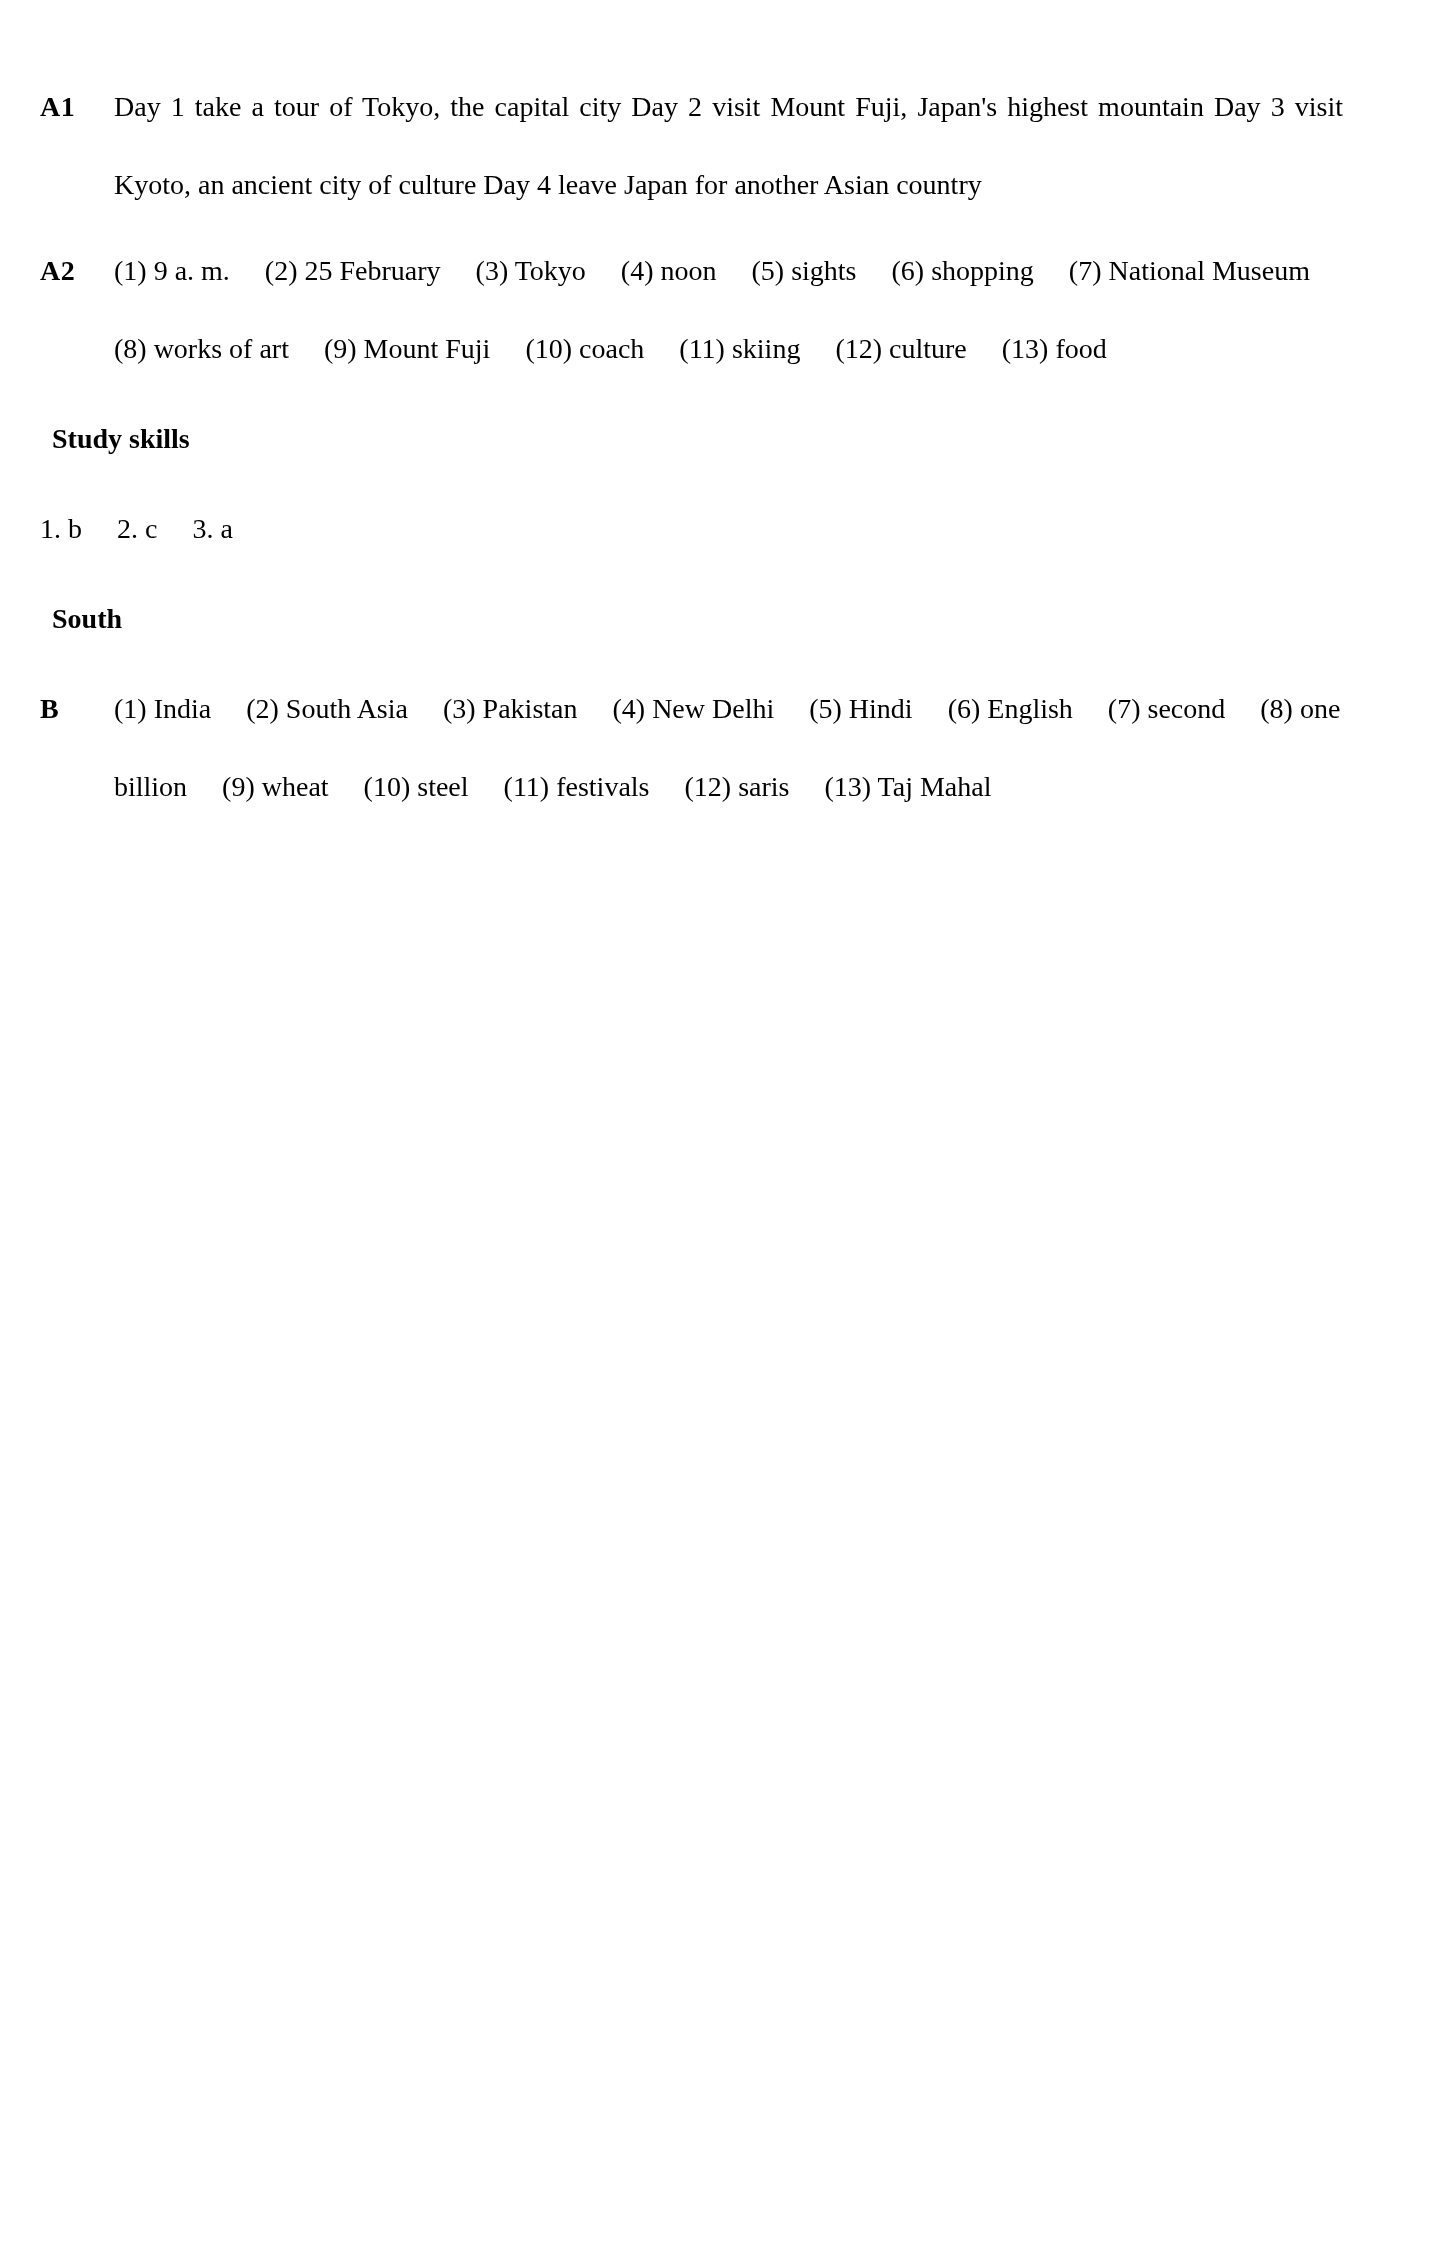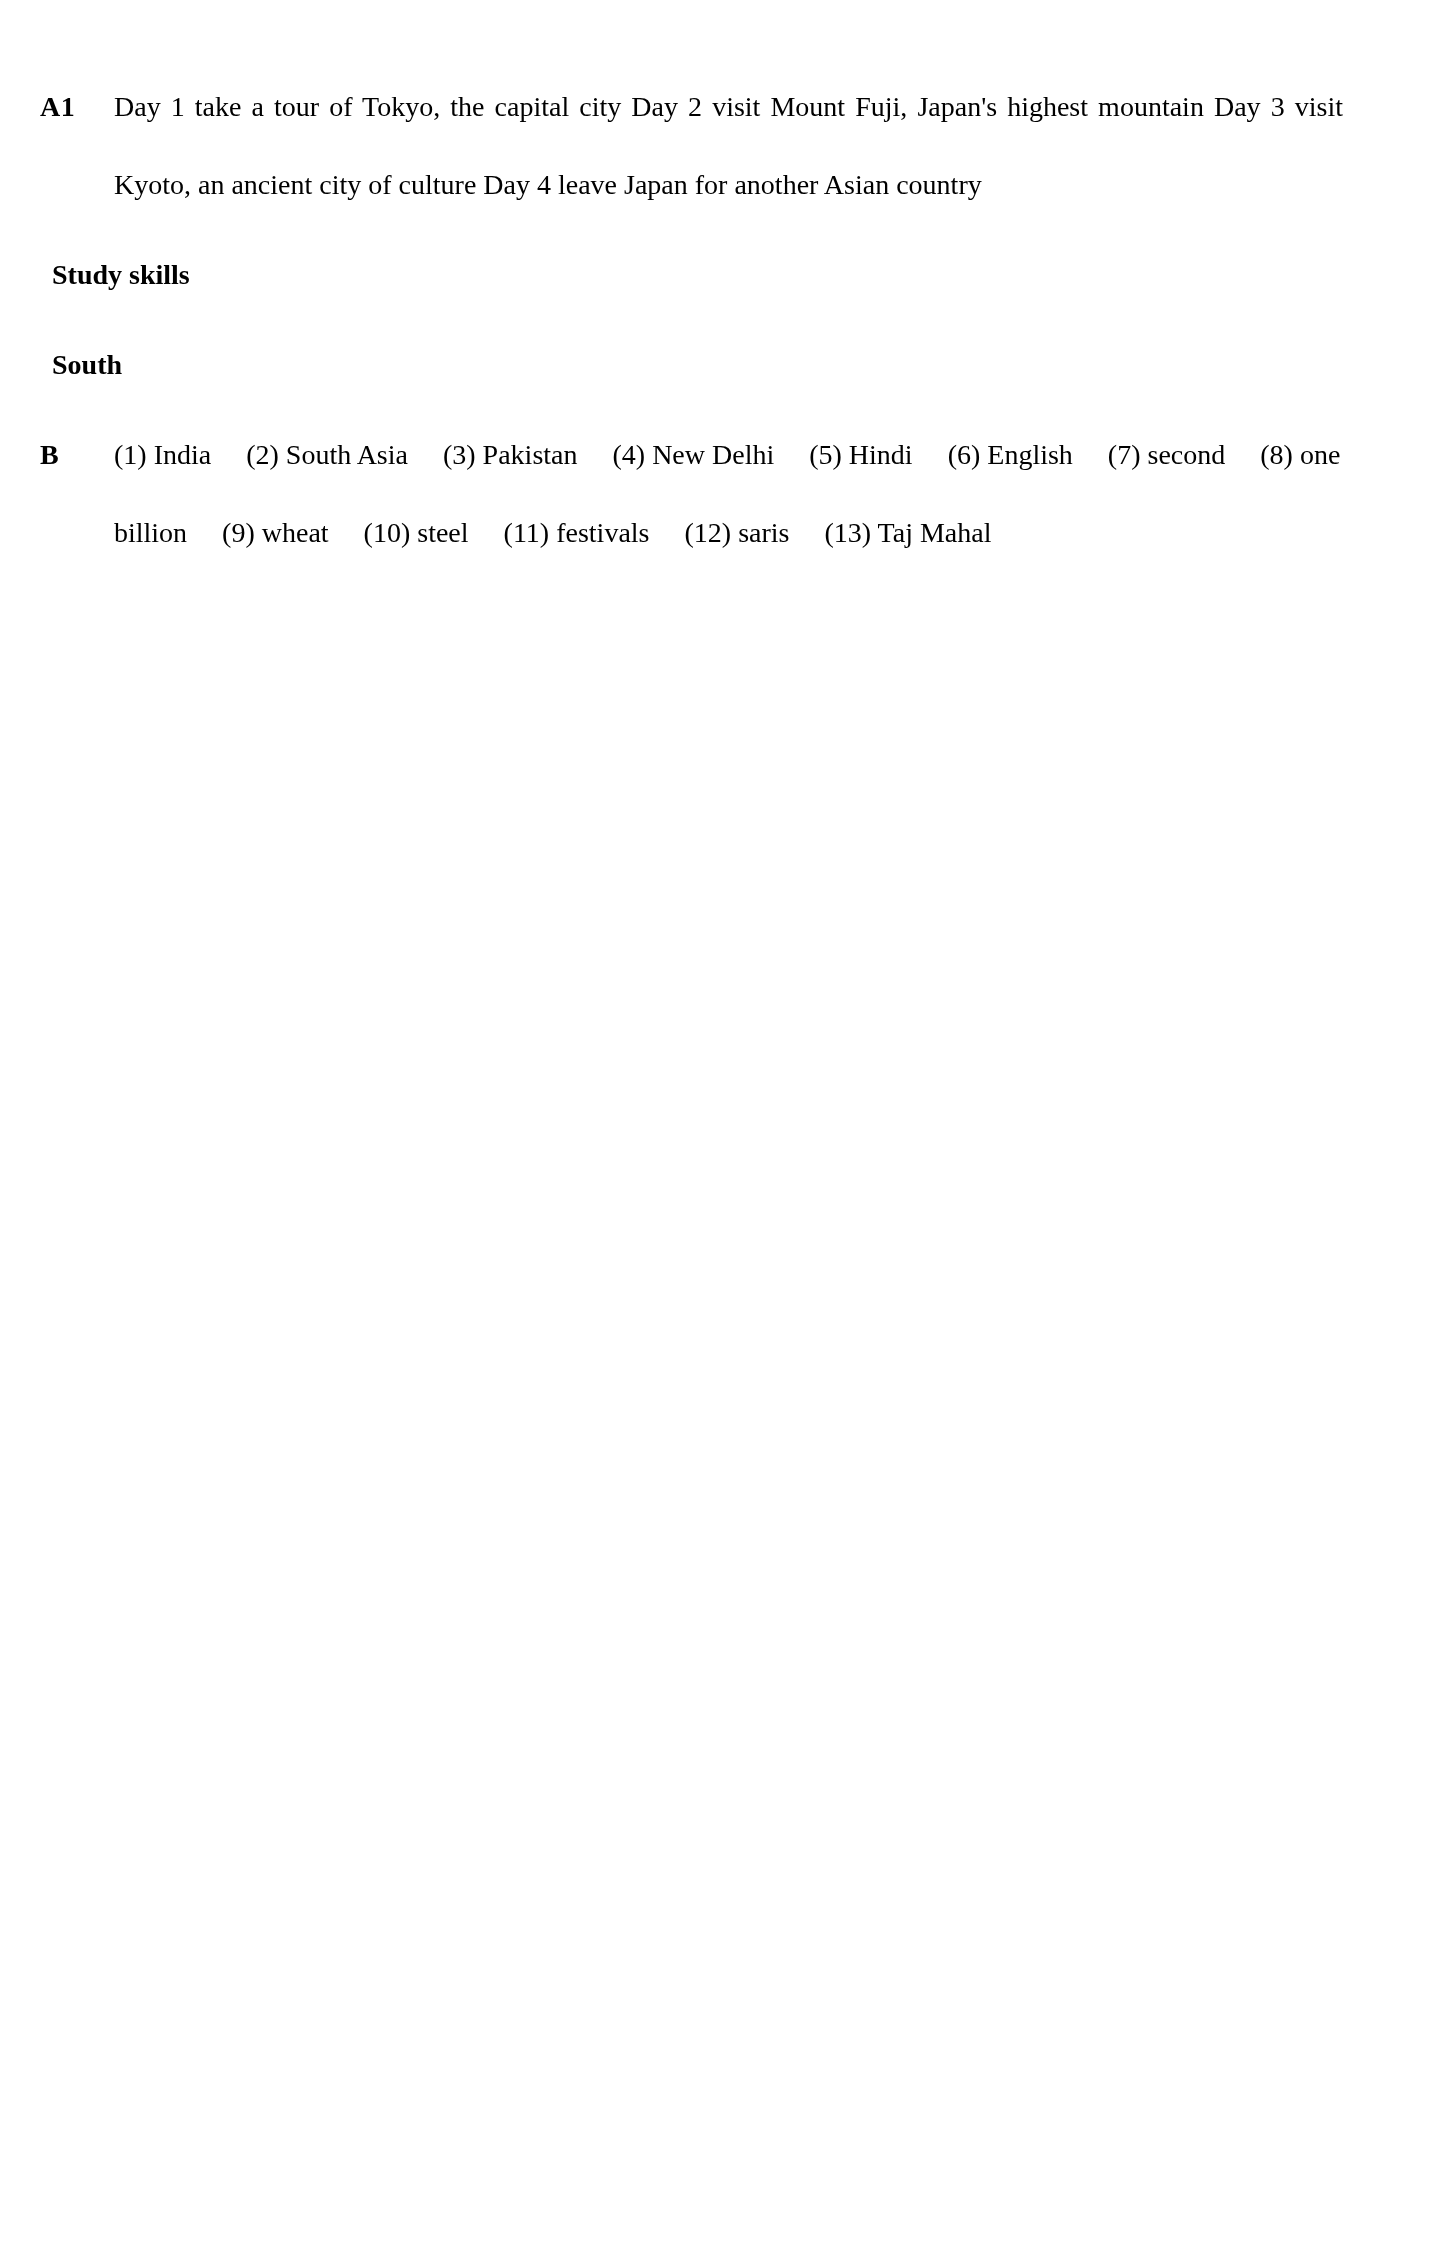--- a/index.html
+++ b/index.html
@@ -57,23 +57,28 @@
 </head>
 <body>
 
 <div class="page">
 
   <div class="block">
     <div class="tag">A1</div>
     <div class="body-text">Day 1 take a tour of Tokyo, the capital city    Day 2 visit Mount Fuji, Japan's highest mountain    Day 3 visit Kyoto, an ancient city of culture    Day 4 leave Japan for another Asian country</div>
   </div>
 
+  <div class="block">
+    <div class="tag">A2</div>
+    <div class="body-text nojustify">(1) 9 a. m.　 (2) 25 February　 (3) Tokyo　 (4) noon　 (5) sights　 (6) shopping　 (7) National Museum　 (8) works of art　 (9) Mount Fuji　 (10) coach　 (11) skiing　 (12) culture　 (13) food</div>
+  </div>
 
 
   <div class="heading">Study skills</div>
+  <div class="plain-line">1. b　 2. c　 3. a</div>
 
   <div class="heading">South</div>
 
   <div class="block">
     <div class="tag">B</div>
     <div class="body-text nojustify">(1) India　 (2) South Asia　 (3) Pakistan　 (4) New Delhi　 (5) Hindi　 (6) English　 (7) second　 (8) one billion　 (9) wheat　 (10) steel　 (11) festivals　 (12) saris　 (13) Taj Mahal</div>
   </div>
 
 </div>
 

